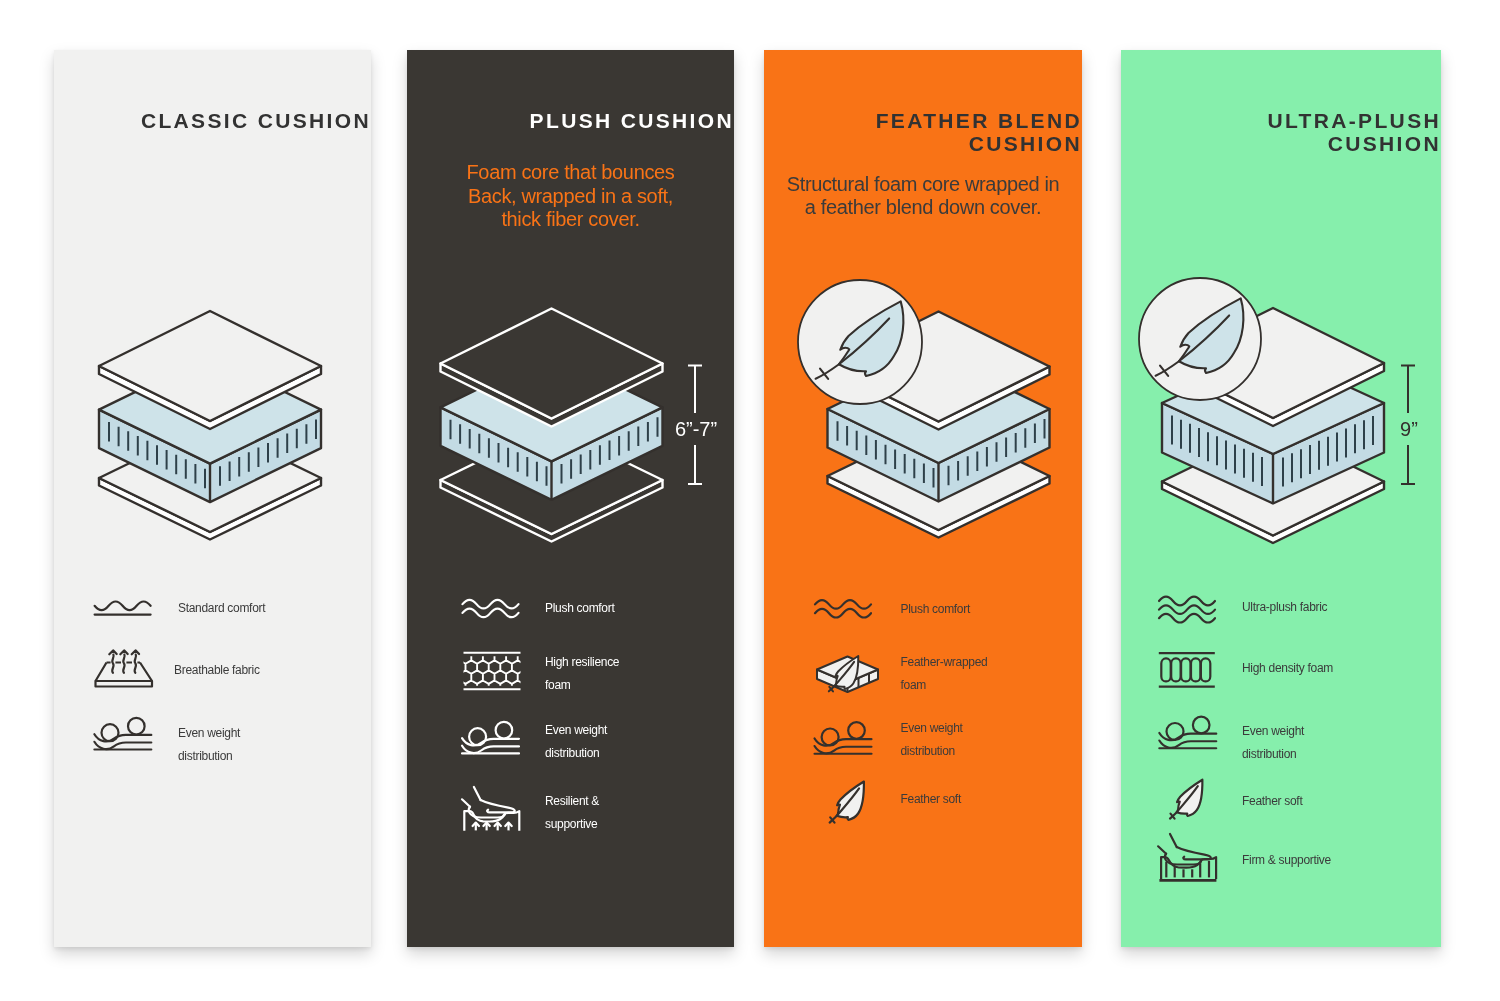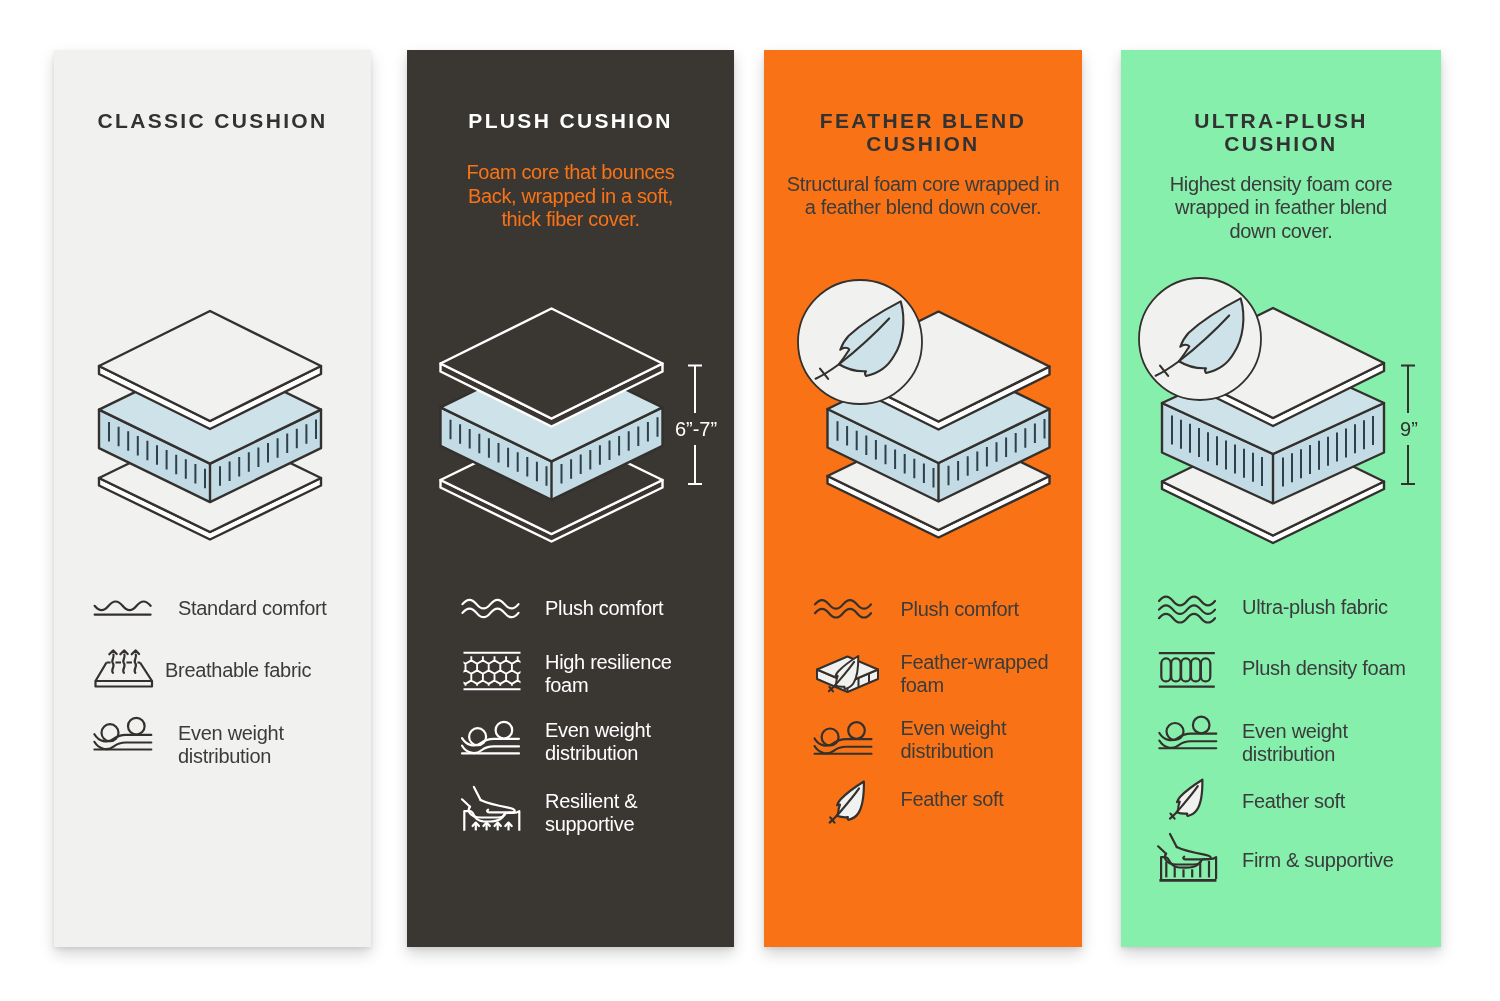--- a/index.html
+++ b/index.html
@@ -1,19 +1,19 @@
 <!DOCTYPE html>
 <html><head><meta charset="utf-8"><style>
 html,body{margin:0;padding:0}
 body{width:1500px;height:1001px;background:#ffffff;font-family:"Liberation Sans",sans-serif;position:relative;overflow:hidden}
 .card{position:absolute;top:50px;height:897px;box-shadow:0 7px 14px rgba(0,0,0,.17),0 2px 4px rgba(0,0,0,.08)}
 .card > *{position:absolute}
-.title{left:0;width:100%;text-align:center;top:58.5px;font-size:21px;line-height:23px;font-weight:bold;letter-spacing:2.35px}
+.title{left:0;width:100%;text-align:right;top:58.5px;font-size:21px;line-height:23px;font-weight:bold;letter-spacing:2.35px}
 .desc{left:0;width:100%;text-align:center;font-size:20px;letter-spacing:-0.35px;line-height:23.5px}
-.lab{font-size:20px;letter-spacing:-0.3px;line-height:22.4px;white-space:nowrap}
+.lab{font-size:12px;letter-spacing:-0.3px;line-height:22.4px;white-space:nowrap}
 svg{display:block}
 </style></head>
 <body>
 <div class="card" style="left:54px;width:317px;background:#f1f1f0">
     <div class="title" style="color:#323232">CLASSIC CUSHION</div>
     <svg class="diag" style="left:0;top:220px" width="317" height="290" viewBox="54 270 317 290" overflow="visible">
       <path d="M99,478 L210,532 L321,478 L321,485.5 L210,539.5 L99,485.5 Z" fill="#ffffff" stroke="#34302d" stroke-width="2.4" stroke-linejoin="round"></path>
       <path d="M210,424 L321,478 L210,532 L99,478 Z" fill="#f1f1f0" stroke="#34302d" stroke-width="2.4" stroke-linejoin="round"></path>
       <path d="M99,409.6 L210,463.6 L321,409.6 L321,448.1 L210,502.1 L99,448.1 Z" fill="#c3dbe4" stroke="#34302d" stroke-width="2.4" stroke-linejoin="round"></path>
       <path d="M210,355.6 L321,409.6 L210,463.6 L99,409.6 Z" fill="#cee3e9" stroke="#34302d" stroke-width="2.4" stroke-linejoin="round"></path>
@@ -34,21 +34,21 @@
       <path d="M120.3,654.3 L124.1,650.4 L127.7,654.0" fill="none" stroke="#34302d" stroke-width="2.2" stroke-linecap="round" stroke-linejoin="round"></path>
       <path d="M135.3,672.8 c -2.6,-3.2 2.6,-6.4 0,-9.6 c -2.3,-3 1.9,-5.4 0.5,-8.6" fill="none" stroke="#34302d" stroke-width="2.2" stroke-linecap="round"></path>
       <path d="M131.7,654.3 L135.5,650.4 L139.1,654.0" fill="none" stroke="#34302d" stroke-width="2.2" stroke-linecap="round" stroke-linejoin="round"></path>
       <circle cx="110.0" cy="732.7" r="8.5" fill="none" stroke="#34302d" stroke-width="2.2"></circle>
       <circle cx="136.3" cy="726.2" r="8.3" fill="none" stroke="#34302d" stroke-width="2.2"></circle>
       <path d="M94.4,734.2 c 4.5,7.5 13,9.5 19.5,4.5 c 3.5,-2.7 8,-3.8 12,-3.8 L151.3,734.9" fill="none" stroke="#34302d" stroke-width="2.2" stroke-linecap="round"></path>
       <path d="M94.4,741.8 c 4.5,7.5 13,9.5 19.5,4.5 c 3.5,-2.7 8,-3.8 12,-3.8 L151.3,742.5" fill="none" stroke="#34302d" stroke-width="2.2" stroke-linecap="round"></path>
       <path d="M94.4,749.5 H151.3" stroke="#34302d" stroke-width="2.2" stroke-linecap="round"></path>
     </svg>
     <div class="lab" style="left:124px;top:547.3px;color:#3b3b3b">Standard comfort</div>
-    <div class="lab" style="left:111px;top:608.8px;color:#3b3b3b">Breathable fabric</div>
+    <div class="lab" style="left:120px;top:608.8px;color:#3b3b3b">Breathable fabric</div>
     <div class="lab" style="left:124px;top:672.4px;color:#3b3b3b">Even weight<br>distribution</div>
   </div>
 <div class="card" style="left:407px;width:327px;background:#3a3733">
     <div class="title" style="color:#ffffff">PLUSH CUSHION</div>
     <div class="desc" style="color:#f97316;top:111px">Foam core that bounces<br>Back, wrapped in a soft,<br>thick fiber cover.</div>
     <svg class="diag" style="left:0;top:220px" width="320" height="290" viewBox="407 270 320 290" overflow="visible">
       <path d="M440.5,480 L551.5,534 L662.5,480 L662.5,487.5 L551.5,541.5 L440.5,487.5 Z" fill="#3a3733" stroke="#ffffff" stroke-width="2.4" stroke-linejoin="round"></path>
       <path d="M551.5,426 L662.5,480 L551.5,534 L440.5,480 Z" fill="#3a3733" stroke="#ffffff" stroke-width="2.4" stroke-linejoin="round"></path>
       <path d="M440.5,407.3 L551.5,461.3 L662.5,407.3 L662.5,445.8 L551.5,499.8 L440.5,445.8 Z" fill="#c3dbe4" stroke="#34302d" stroke-width="2.4" stroke-linejoin="round"></path>
       <path d="M551.5,353.3 L662.5,407.3 L551.5,461.3 L440.5,407.3 Z" fill="#cee3e9" stroke="#34302d" stroke-width="2.4" stroke-linejoin="round"></path>
@@ -141,21 +141,20 @@
         <path d="M-17.6,18.6 L-13,24.2" fill="none" stroke="#34302d" stroke-width="2.37" stroke-linecap="round"></path>
       </g>
     </svg>
     <div class="lab" style="left:136.5px;top:548.2px;color:#3b3b3b">Plush comfort</div>
     <div class="lab" style="left:136.5px;top:601.4px;color:#3b3b3b">Feather-wrapped<br>foam</div>
     <div class="lab" style="left:136.5px;top:667.1px;color:#3b3b3b">Even weight<br>distribution</div>
     <div class="lab" style="left:136.5px;top:737.7px;color:#3b3b3b">Feather soft</div>
   </div>
 <div class="card" style="left:1121px;width:320px;background:#86efac">
     <div class="title" style="color:#323232">ULTRA-PLUSH<br>CUSHION</div>
-    <div class="desc" style="color:#3b3b3b;top:122.5px">Highest density foam core<br>wrapped in feather blend<br>down cover.</div>
     <svg class="diag" style="left:0;top:220px" width="320" height="290" viewBox="1121 270 320 290" overflow="visible">
       <path d="M1162,481.5 L1273,535.5 L1384,481.5 L1384,489.0 L1273,543.0 L1162,489.0 Z" fill="#ffffff" stroke="#34302d" stroke-width="2.4" stroke-linejoin="round"></path>
       <path d="M1273,427.5 L1384,481.5 L1273,535.5 L1162,481.5 Z" fill="#f1f1f0" stroke="#34302d" stroke-width="2.4" stroke-linejoin="round"></path>
       <path d="M1162,403 L1273,454 L1384,403 L1384,452.5 L1273,503.5 L1162,452.5 Z" fill="#c3dbe4" stroke="#34302d" stroke-width="2.4" stroke-linejoin="round"></path>
       <path d="M1273,352 L1384,403 L1273,454 L1162,403 Z" fill="#cee3e9" stroke="#34302d" stroke-width="2.4" stroke-linejoin="round"></path>
       <path d="M1273,454 L1273,503.5" stroke="#34302d" stroke-width="2.4"></path>
       <path d="M1172,415.59 V444.59 M1181.0,419.73 V448.73 M1190.0,423.86 V452.86 M1199.0,428.0 V457.0 M1208.0,432.14 V461.14 M1217.0,436.27 V465.27 M1226.0,440.41 V469.41 M1235.0,444.54 V473.54 M1244.0,448.68 V477.68 M1253.0,452.81 V481.81 M1262.0,456.95 V485.95 M1283,457.41 V486.41 M1292.0,453.27 V482.27 M1301.0,449.14 V478.14 M1310.0,445.0 V474.0 M1319.0,440.86 V469.86 M1328.0,436.73 V465.73 M1337.0,432.59 V461.59 M1346.0,428.46 V457.46 M1355.0,424.32 V453.32 M1364.0,420.19 V449.19 M1373.0,416.05 V445.05" stroke="#2e4049" stroke-width="2" fill="none"></path>
       <path d="M1162,363 L1273,418 L1384,363 L1384,371 L1273,426 L1162,371 Z" fill="#ffffff" stroke="#34302d" stroke-width="2.4" stroke-linejoin="round"></path>
       <path d="M1273,308 L1384,363 L1273,418 L1162,363 Z" fill="#f1f1f0" stroke="#34302d" stroke-width="2.4" stroke-linejoin="round"></path>
       <circle cx="1200" cy="339" r="61" fill="#f1f1f0" stroke="#34302d" stroke-width="1.8"></circle>
@@ -202,16 +201,16 @@
         <path d="M1166.4,862.0 V877.6" fill="none" stroke="#34302d" stroke-width="2.2" stroke-linecap="butt" stroke-linejoin="round"></path>
         <path d="M1174.8,866.5 V877.6" fill="none" stroke="#34302d" stroke-width="2.2" stroke-linecap="butt" stroke-linejoin="round"></path>
         <path d="M1183.6,869.5 V877.6" fill="none" stroke="#34302d" stroke-width="2.2" stroke-linecap="butt" stroke-linejoin="round"></path>
         <path d="M1192.3,869.5 V877.6" fill="none" stroke="#34302d" stroke-width="2.2" stroke-linecap="butt" stroke-linejoin="round"></path>
         <path d="M1200.3,863.5 V877.6" fill="none" stroke="#34302d" stroke-width="2.2" stroke-linecap="butt" stroke-linejoin="round"></path>
         <path d="M1209.1,861.0 V877.6" fill="none" stroke="#34302d" stroke-width="2.2" stroke-linecap="butt" stroke-linejoin="round"></path>
         <path d="M1159.5,880.6 H1216.5" stroke="#34302d" stroke-width="2.6" fill="none"></path>
       </g>
     </svg>
     <div class="lab" style="left:121px;top:546.1px;color:#3b3b3b">Ultra-plush fabric</div>
-    <div class="lab" style="left:121px;top:606.7px;color:#3b3b3b">Plush density foam</div>
+    <div class="lab" style="left:121px;top:606.7px;color:#3b3b3b">High density foam</div>
     <div class="lab" style="left:121px;top:670.4px;color:#3b3b3b">Even weight<br>distribution</div>
     <div class="lab" style="left:121px;top:739.6px;color:#3b3b3b">Feather soft</div>
     <div class="lab" style="left:121px;top:798.9px;color:#3b3b3b">Firm &amp; supportive</div>
   </div>
 </body></html>

